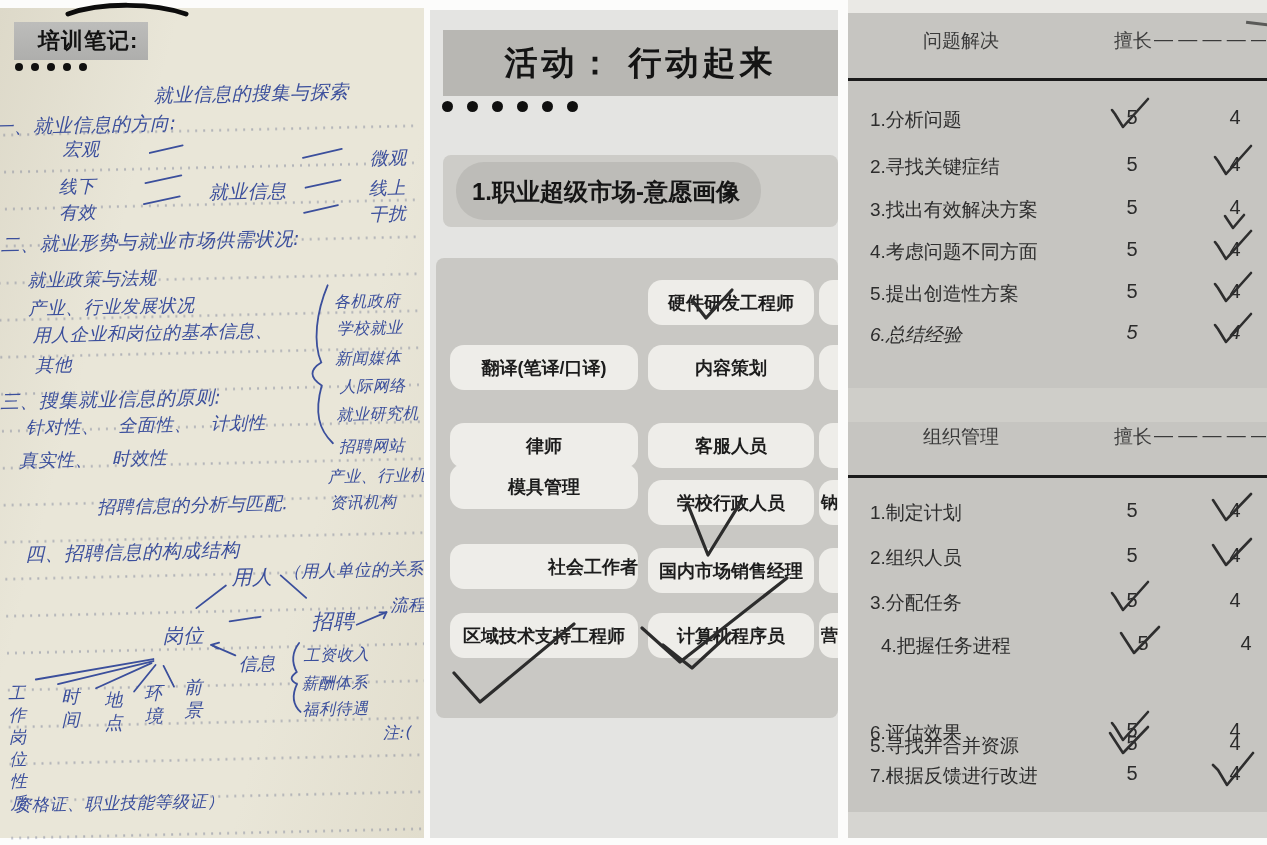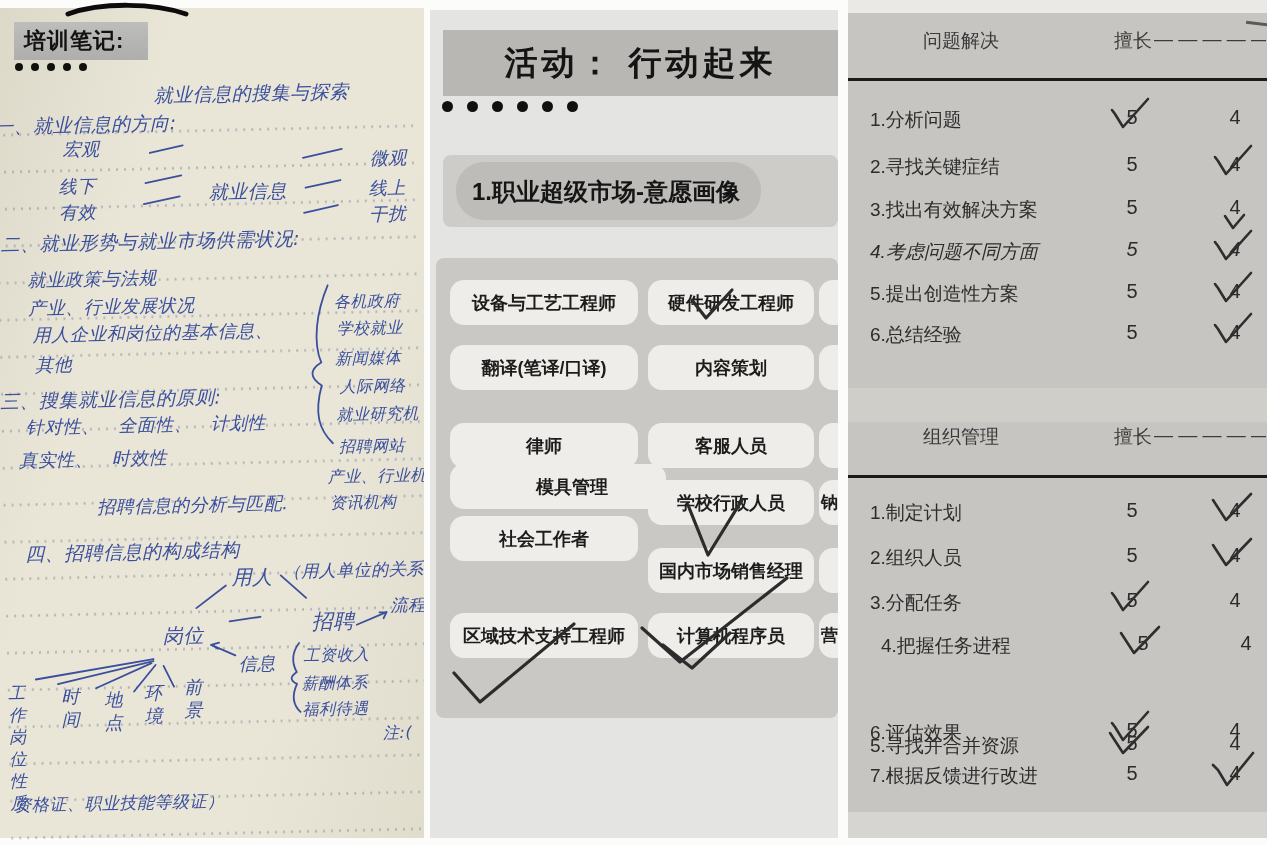--- a/index.html
+++ b/index.html
@@ -8,21 +8,21 @@
   .panel{position:absolute;top:0;height:845px;overflow:hidden;}
   
   #left{left:0;width:424px;}
   #left .paper{position:absolute;left:0;top:8px;width:424px;height:830px;
     background:linear-gradient(105deg,#ddd9c9,#e9e6d8 28%,#e9e6d8 70%,#e1ddcd);}
   #left .ruled{position:absolute;left:0;top:112px;width:424px;height:726px;
     background-image:radial-gradient(circle,rgba(100,108,140,.42) 1px,transparent 1.4px);
     background-size:8px 37px;transform:rotate(-1.3deg);}
   .hband{position:absolute;left:14px;top:22px;width:134px;height:38px;
     background:linear-gradient(180deg,#bdbdbb,#aeaeac);display:flex;align-items:center;
-    padding-left:10px;box-sizing:border-box;}
+    padding-left:24px;box-sizing:border-box;}
   .hband span{font-size:22px;font-weight:900;color:#121212;letter-spacing:1px;}
   .ldots{position:absolute;left:15px;top:63px;display:flex;gap:8px;}
   .ldots i{width:8px;height:8px;border-radius:50%;background:#101010;}
   .lrot{position:absolute;inset:0;transform:rotate(-1.2deg);transform-origin:200px 400px;}
   .hw{position:absolute;color:#3b4f9c;font-family:"DejaVu Sans",sans-serif;
       font-style:italic;letter-spacing:.5px;white-space:nowrap;font-size:18px;}
   .vtext{white-space:normal;width:1.1em;word-break:break-all;line-height:1.3;}
   .lsvg{position:absolute;inset:0;pointer-events:none;}
   .lsvg path,.lsvg line{stroke:#3b4f9c;stroke-width:1.8;fill:none;stroke-linecap:round;}
   .topcurve{position:absolute;left:62px;top:1px;}
@@ -177,51 +177,48 @@
         <i></i>
         <i></i>
         <i></i>
         <i></i>
     </div>
     <div class="msub-outer"></div>
     <div class="msub-inner"></div>
     <span class="msub-text">1.职业超级市场-意愿画像</span>
     <div class="jobs-bg"></div>
 
-    <div class="jbtn c1" style="top:280px;">
-        <span>设备与工艺工程师</span>
-      </div>
     <div class="jbtn c2" style="top:280px;">
         <span>硬件研发工程师</span>
       </div>
     <div class="jbtn c3" style="top:280px;"></div>
     <div class="jbtn c1" style="top:345px;">
         <span>翻译(笔译/口译)</span>
       </div>
     <div class="jbtn c2" style="top:345px;">
         <span>内容策划</span>
       </div>
     <div class="jbtn c3" style="top:345px;"></div>
     <div class="jbtn c1" style="top:423px;">
         <span>律师</span>
       </div>
     <div class="jbtn c2" style="top:423px;">
         <span>客服人员</span>
       </div>
     <div class="jbtn c3" style="top:423px;"></div>
-    <div class="jbtn c1" style="top:464px;padding-left:28px;">
+    <div class="jbtn c1" style="top:464px;">
         <span>模具管理</span>
       </div>
     <div class="jbtn c2" style="top:480px;">
         <span>学校行政人员</span>
       </div>
     <div class="jbtn c3" style="top:480px;">
         <span>钠</span>
       </div>
-    <div class="jbtn c1" style="top:516px;">
+    <div class="jbtn c1" style="top:544px;justify-content:flex-end;">
         <span>社会工作者</span>
       </div>
     <div class="jbtn c2" style="top:548px;align-items:center;">
         <span>国内市场销售经理</span>
       </div>
     <div class="jbtn c3" style="top:548px;"></div>
     <div class="jbtn c1" style="top:613px;">
         <span>区域技术支持工程师</span>
       </div>
     <div class="jbtn c2" style="top:613px;">
@@ -275,41 +272,41 @@
     <div class="rrow" style="top:193px;">
       <span class="rlabel">3.找出有效解决方案</span>
       <span class="rnum n5">5</span>
       <span class="rnum n4">4</span>
       <span class="ckwrap n4 below">
           <svg viewBox="0 0 24 18">
             <path d="M2 3 L10 15 L21 2"></path>
           </svg>
         </span>
     </div>
-    <div class="rrow" style="top:235px;font-style:italic;">
+    <div class="rrow" style="top:235px;">
       <span class="rlabel">4.考虑问题不同方面</span>
       <span class="rnum n5">5</span>
       <span class="rnum n4">4</span>
       <span class="ckwrap n4">
           <svg viewBox="0 0 46 40">
             <path d="M6 15 L9 19 L17 32 L42 4"></path>
           </svg>
         </span>
     </div>
     <div class="rrow" style="top:277px;">
       <span class="rlabel">5.提出创造性方案</span>
       <span class="rnum n5">5</span>
       <span class="rnum n4">4</span>
       <span class="ckwrap n4">
           <svg viewBox="0 0 46 40">
             <path d="M6 15 L9 19 L17 32 L42 4"></path>
           </svg>
         </span>
     </div>
-    <div class="rrow" style="top:318px;">
+    <div class="rrow" style="top:318px;font-style:italic;">
       <span class="rlabel">6.总结经验</span>
       <span class="rnum n5">5</span>
       <span class="rnum n4">4</span>
       <span class="ckwrap n4">
           <svg viewBox="0 0 46 40">
             <path d="M6 15 L9 19 L17 32 L42 4"></path>
           </svg>
         </span>
     </div>
 

